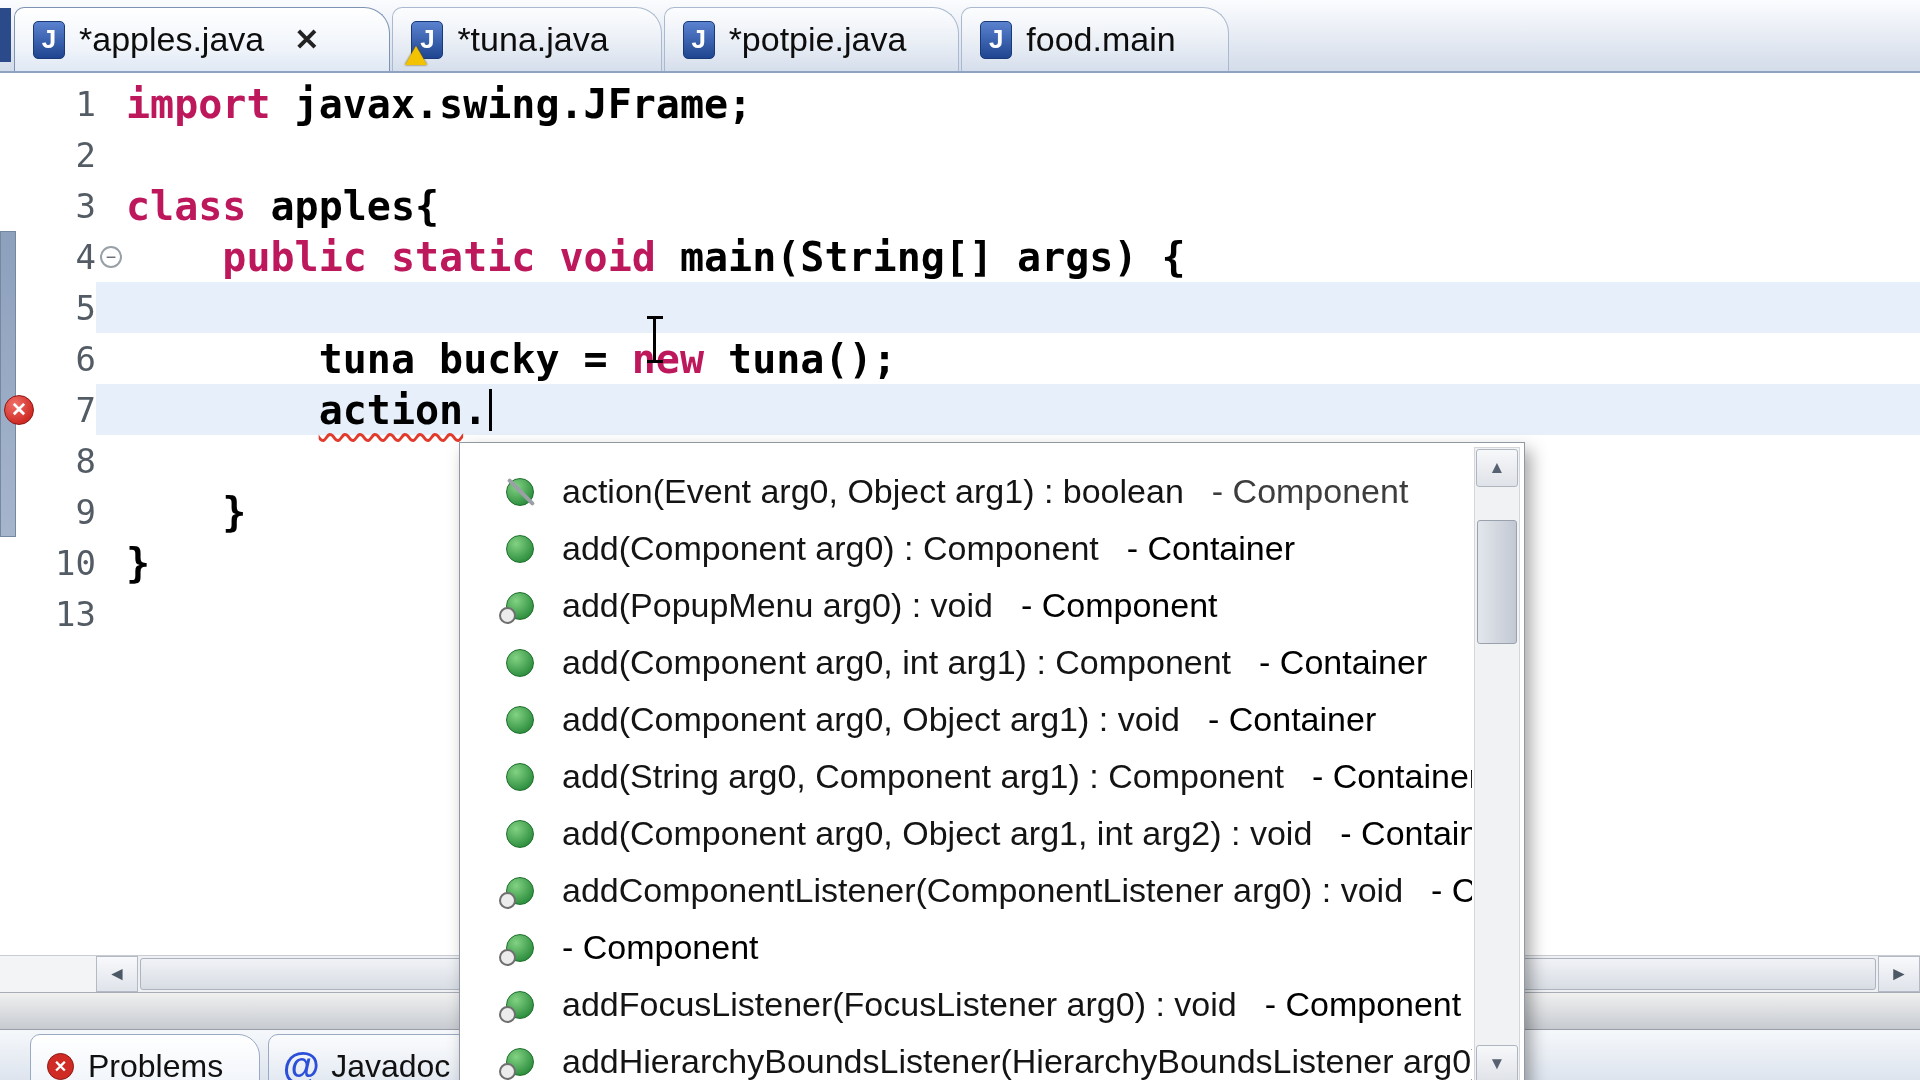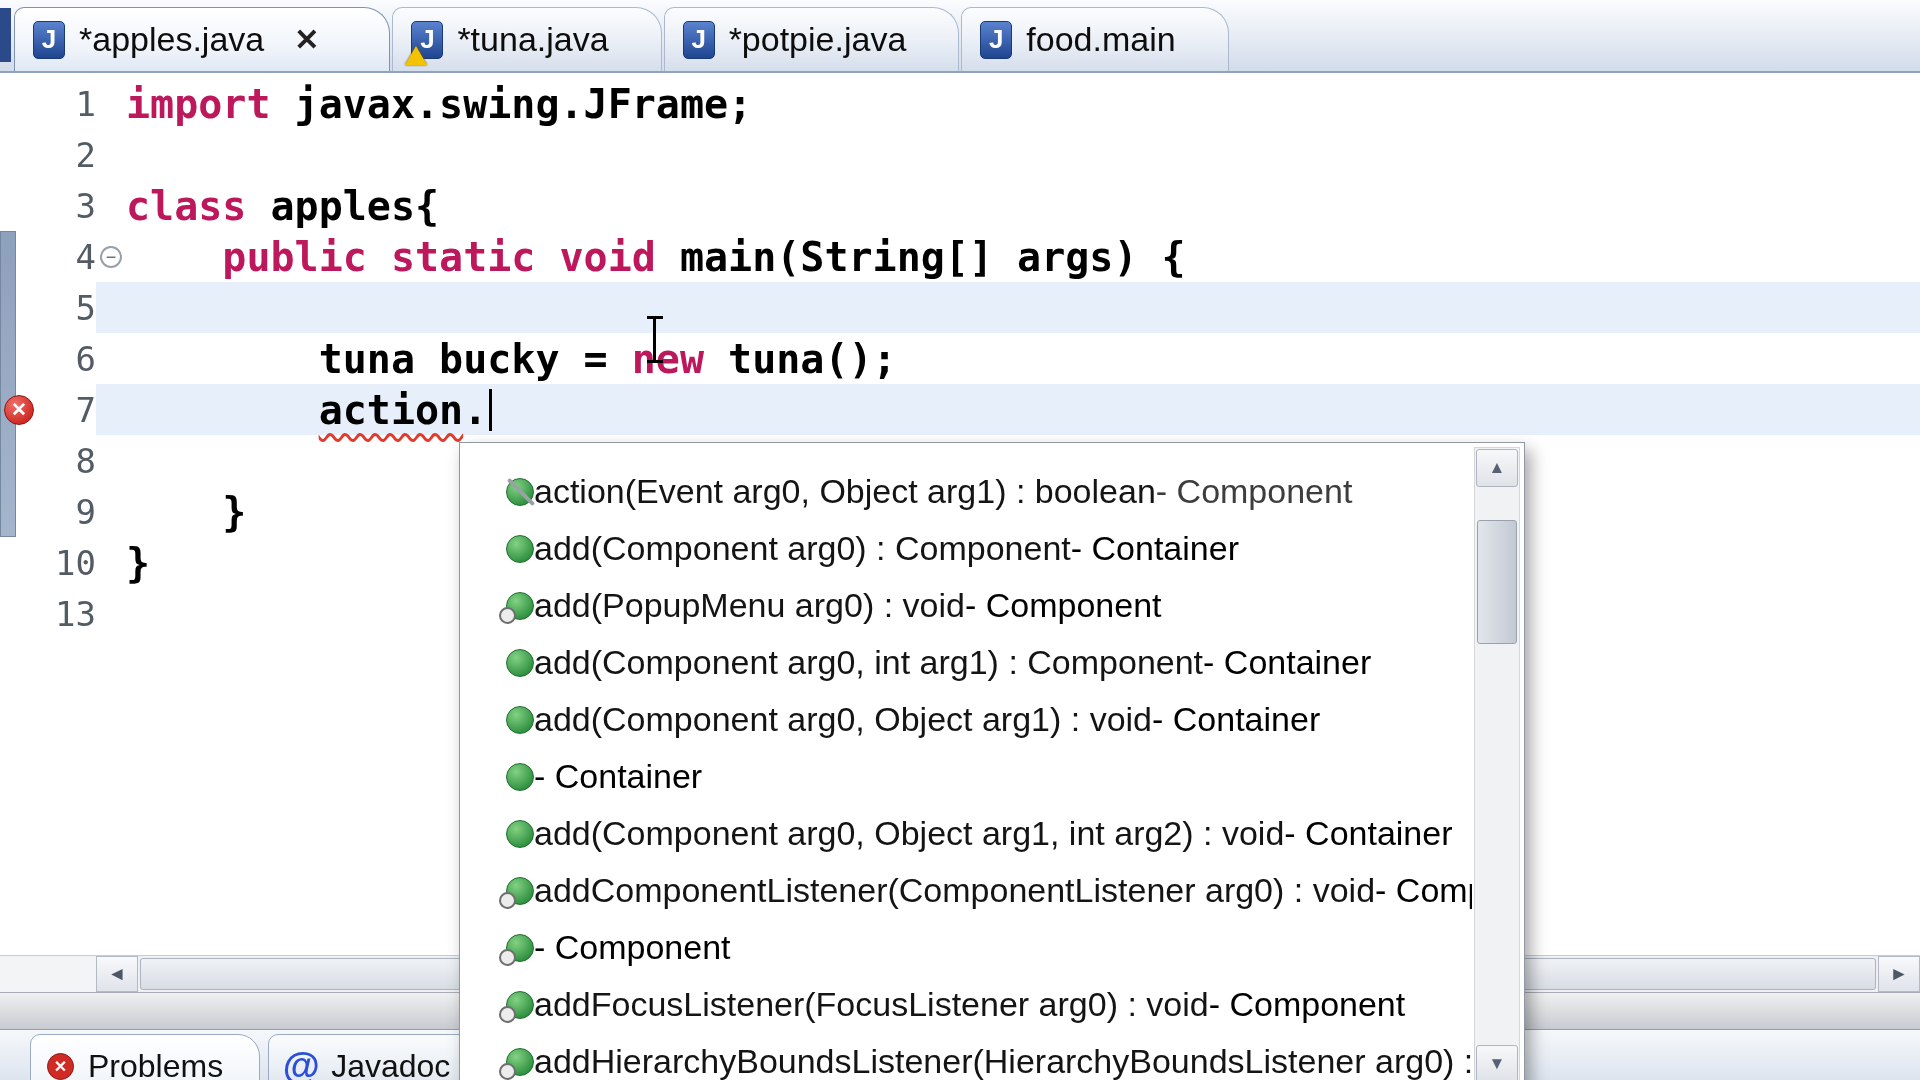--- a/index.html
+++ b/index.html
@@ -77,21 +77,21 @@
   .btab.active{background:linear-gradient(#ffffff,#edf2f9)}
   .bicon{flex:0 0 auto;display:flex;align-items:center;justify-content:center}
   .bicon-problems{width:27px;height:27px;border-radius:50%;background:#cf2b24;border:1px solid #8f1612;
     color:#fff;font-size:16px;font-weight:bold}
   .bicon-javadoc{width:32px;height:36px;color:#2b4fd8;font-size:38px;font-weight:bold}
 
   
   .popup{position:absolute;left:459px;top:442px;width:1066px;height:648px;background:#fff;
     border:1px solid #8f98a3;box-shadow:6px 8px 16px rgba(0,0,0,.35);z-index:10}
   .plist{position:absolute;left:2px;top:20px;right:52px;bottom:2px;overflow:hidden}
-  .prow{height:57px;display:flex;align-items:center;padding-left:44px;gap:0;
+  .prow{height:57px;display:flex;align-items:center;padding-left:44px;gap:28px;
     white-space:nowrap;font-size:34px;color:#141414}
   .micon{width:28px;height:28px;border-radius:50%;flex:0 0 auto;position:relative;
     background:radial-gradient(circle at 35% 30%,#83d283,#2f9040 75%);border:1px solid #1d6e2c}
   .ic-method-inherited::after{content:"";position:absolute;left:-8px;bottom:-5px;width:13px;height:13px;
     border-radius:50%;background:#ececec;border:2px solid #6f6f6f}
   .ic-method-deprecated::after{content:"";position:absolute;left:-4px;top:11px;width:36px;height:4px;
     background:#9aa0a6;transform:rotate(45deg);border-radius:2px}
   .ptype{color:#000000}
   .ptype.strong{color:#3d3d3d}
   .psb{position:absolute;top:4px;bottom:4px;right:4px;width:46px;background:#f1f2f4;border:1px solid #d4d6da}
@@ -308,20 +308,21 @@
     <span class="plabel">add(Component arg0, int arg1) : Component</span>
     <span class="ptype"> - Container</span>
   </div>
       <div class="prow">
     <span class="micon ic-method"></span>
     <span class="plabel">add(Component arg0, Object arg1) : void</span>
     <span class="ptype"> - Container</span>
   </div>
       <div class="prow">
     <span class="micon ic-method"></span>
+    <span class="plabel">add(String arg0, Component arg1) : Component</span>
     <span class="ptype"> - Container</span>
   </div>
       <div class="prow">
     <span class="micon ic-method"></span>
     <span class="plabel">add(Component arg0, Object arg1, int arg2) : void</span>
     <span class="ptype"> - Container</span>
   </div>
       <div class="prow">
     <span class="micon ic-method-inherited"></span>
     <span class="plabel">addComponentListener(ComponentListener arg0) : void</span>

